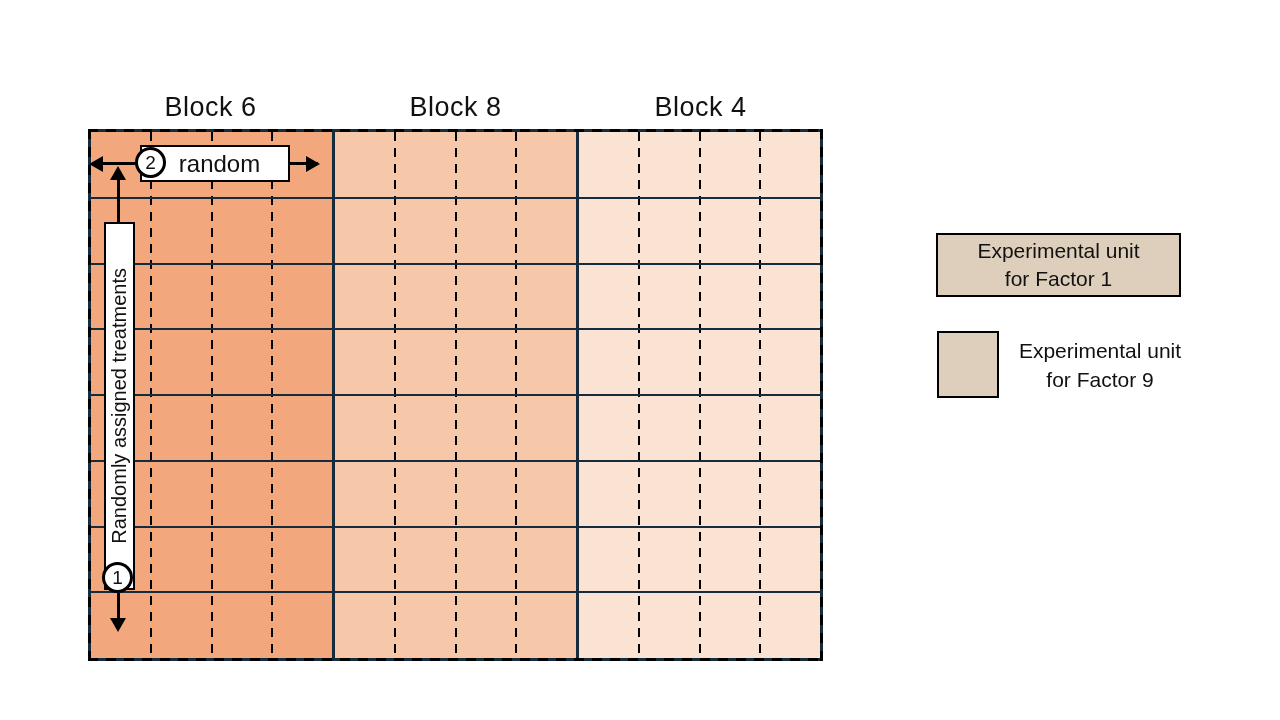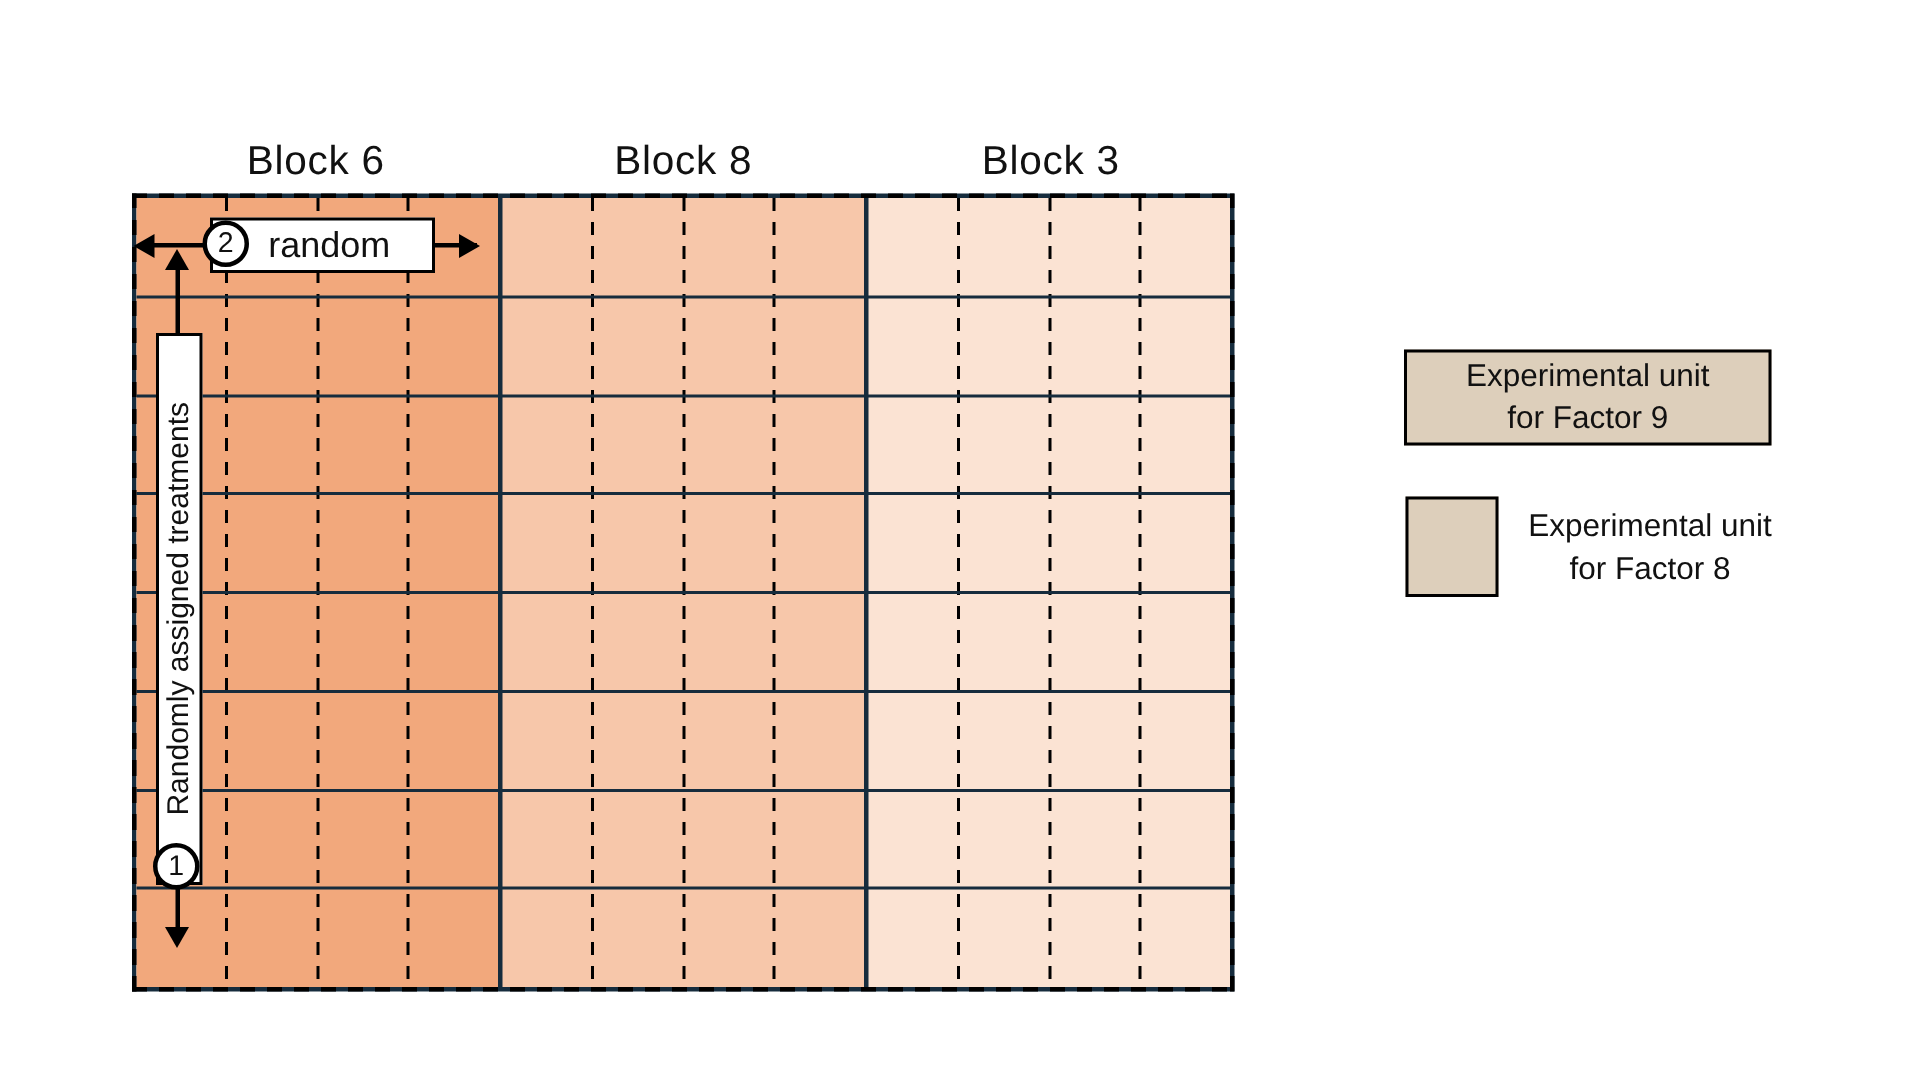--- a/index.html
+++ b/index.html
@@ -175,21 +175,21 @@
     line-height: 29px;
     color: #111;
     text-align: center;
   }
 </style>
 </head>
 <body>
 
 <div class="block-title" style="left:88px">Block 6</div>
 <div class="block-title" style="left:333px">Block 8</div>
-<div class="block-title" style="left:578px">Block 3</div>
+<div class="block-title" style="left:578px">Block 4</div>
 
 <div id="design-grid" style="border-color: rgb(22, 44, 61);">
     <div class="block" style="background: rgb(242, 168, 124);">
       <div class="vdash" style="left: calc(25% - 1px);"></div>
       <div class="vdash" style="left: calc(50% - 1px);"></div>
       <div class="vdash" style="left: calc(75% - 1px);"></div>
     </div>
     <div class="block sep" style="background: rgb(247, 199, 170); border-left-color: rgb(22, 44, 61);">
       <div class="vdash" style="left: calc(25% - 1px);"></div>
       <div class="vdash" style="left: calc(50% - 1px);"></div>
@@ -232,19 +232,19 @@
 
 <div id="vertical-box">
   <span>Randomly assigned treatments</span>
 </div>
 <div class="num-circle" id="circle-1">
   <span>1</span>
 </div>
 
 <div id="legend-factor1-box" style="background: rgb(221, 207, 187);">
   <span>Experimental unit</span>
-  <span>for Factor 9</span>
+  <span>for Factor 1</span>
 </div>
 <div id="legend-factor2-swatch" style="background: rgb(221, 207, 187);"></div>
 <div id="legend-factor2-text">
   <span>Experimental unit</span>
-  <span>for Factor 8</span>
+  <span>for Factor 9</span>
 </div>
 
 </body></html>

